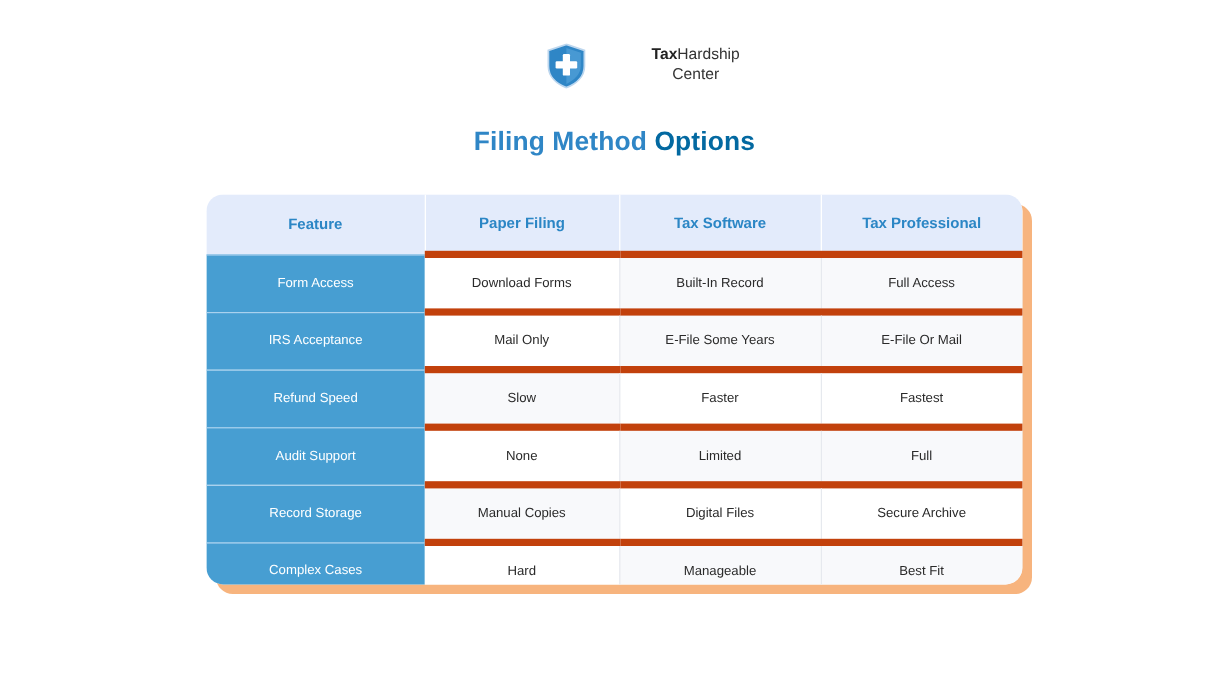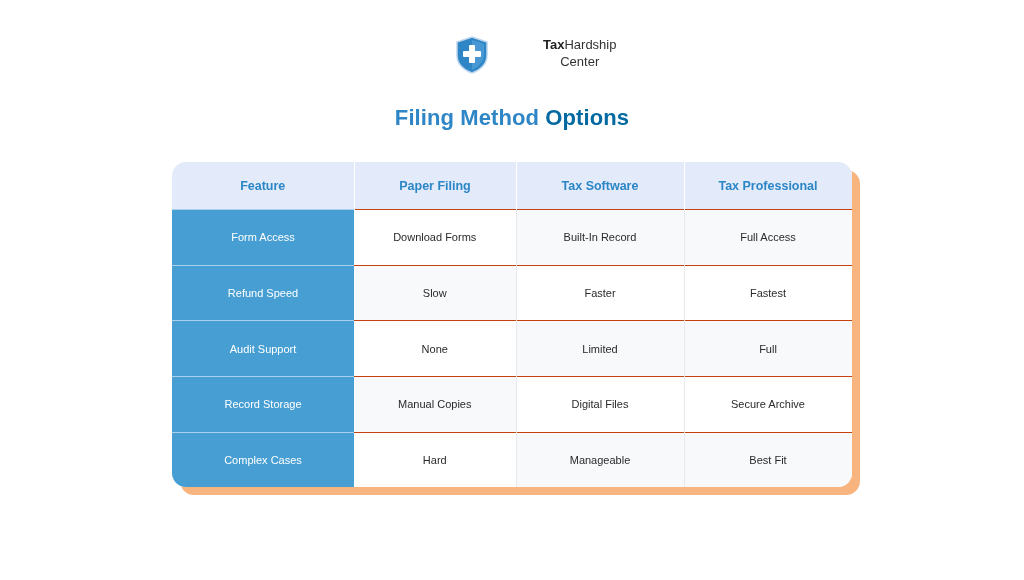--- a/index.html
+++ b/index.html
@@ -25,21 +25,21 @@
     position: absolute; left: 172px; top: 162px; width: 680px; height: 325px;
     border-radius: 14px; overflow: hidden; background: #fff;
   }
   table { border-collapse: collapse; width: 100%; height: 100%; table-layout: fixed; }
   th {
     height: 45px; background: #e3ebfb; color: #2b86c5; font-size: 12.5px; font-weight: 700;
     border-right: 1px solid #ffffff;
   }
   td {
     height: 40px; text-align: center; font-size: 11px; color: #2a2a2a;
-    border-right: 1px solid #e6e9ee; border-top: 1px solid #c2410c;
+    border-right: 1px solid #e6e9ee; border-top: 6px solid #c2410c;
   }
   td.feat {
     background: #479ed2; color: #ffffff; font-weight: 400; border-top: 1px solid #a9d1ee;
     border-right: none;
   }
   td.w { background: #ffffff; }
   td.g { background: #f8f9fb; }
   col.c0 { width: 182px; } col.c1 { width: 162px; } col.c2 { width: 168px; } col.c3 { width: 168px; }
 </style>
 </head>
@@ -82,20 +82,26 @@
       </tr>
     </thead>
     <tbody>
       <tr>
         <td class="feat">Form Access</td>
         <td class="w">Download Forms</td>
         <td class="g">Built-In Record</td>
         <td class="g">Full Access</td>
       </tr>
       <tr>
+        <td class="feat">IRS Acceptance</td>
+        <td class="w">Mail Only</td>
+        <td class="g">E-File Some Years</td>
+        <td class="g">E-File Or Mail</td>
+      </tr>
+      <tr>
         <td class="feat">Refund Speed</td>
         <td class="g">Slow</td>
         <td class="w">Faster</td>
         <td class="w">Fastest</td>
       </tr>
       <tr>
         <td class="feat">Audit Support</td>
         <td class="w">None</td>
         <td class="g">Limited</td>
         <td class="g">Full</td>

